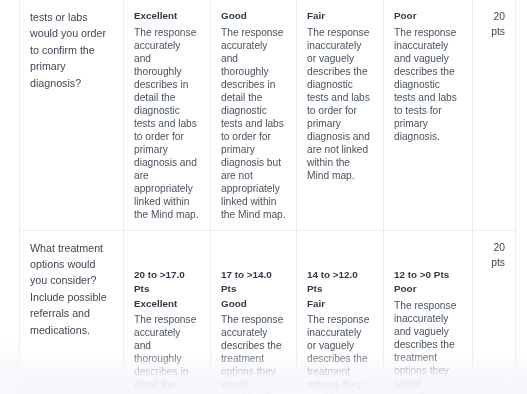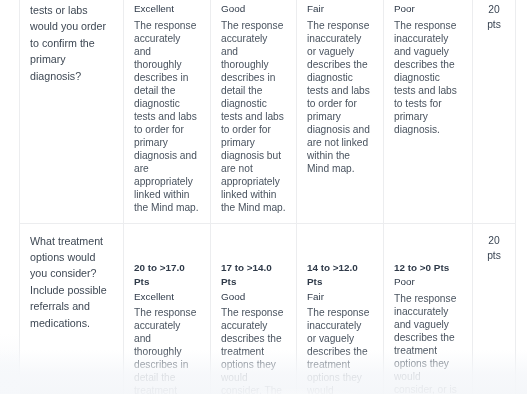--- a/index.html
+++ b/index.html
@@ -68,44 +68,44 @@
 
   td.rating-cell .rating-range {
     font-weight: bold;
     font-size: 9.9px;
     line-height: 14.6px;
     color: #2f3a49;
     display: block;
     margin-top: 28px;
   }
   td.rating-cell .rating-title {
-    font-weight: normal;
+    font-weight: bold;
     font-size: 9.9px;
     line-height: 14.6px;
     color: #2f3a49;
     display: block;
     margin-bottom: 2px;
   }
   td.rating-cell .rating-desc {
     display: block;
     font-size: 10.2px;
     line-height: 13px;
     color: #49535f;
   }
 
   td.points-cell {
-    text-align: center;
+    text-align: right;
     vertical-align: middle;
     font-size: 10.5px;
     color: #3b4654;
     padding: 6px 4px;
   }
 
   
-  tr.row-clipped td { padding-top: 3px; }
+  tr.row-clipped td { padding-top: 10px; }
 
   
   #bottom-wash {
     position: absolute;
     left: 0;
     bottom: 0;
     width: 527px;
     height: 44px;
     pointer-events: none;
     background:

